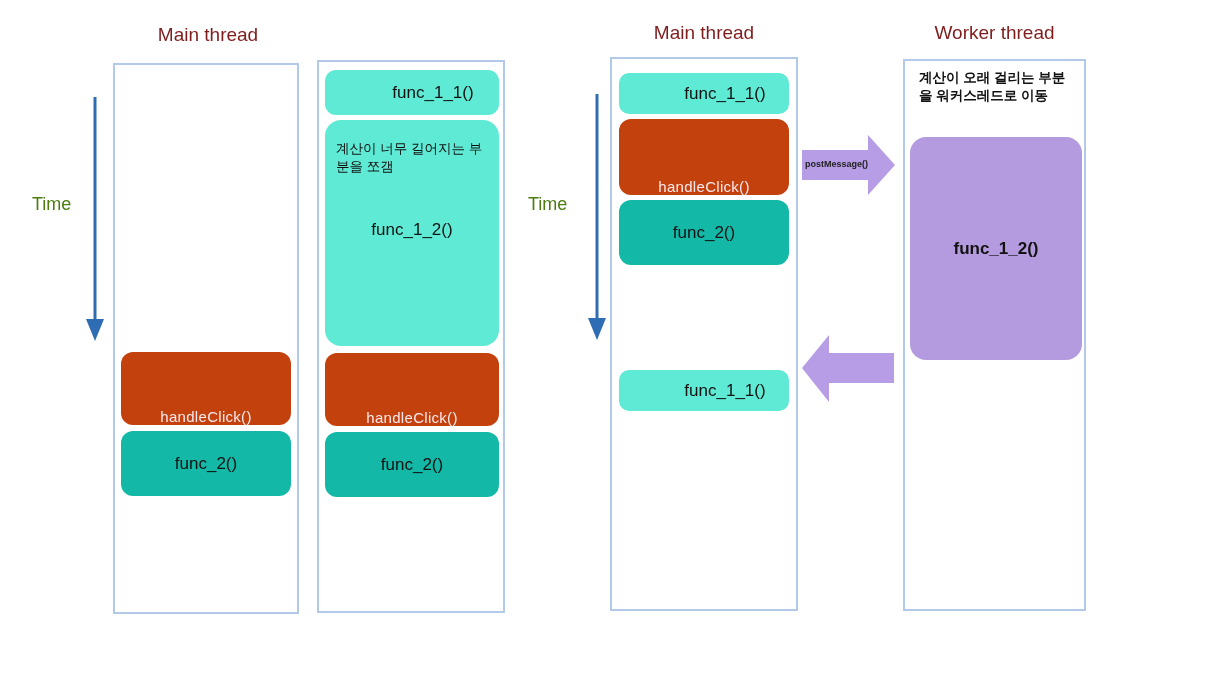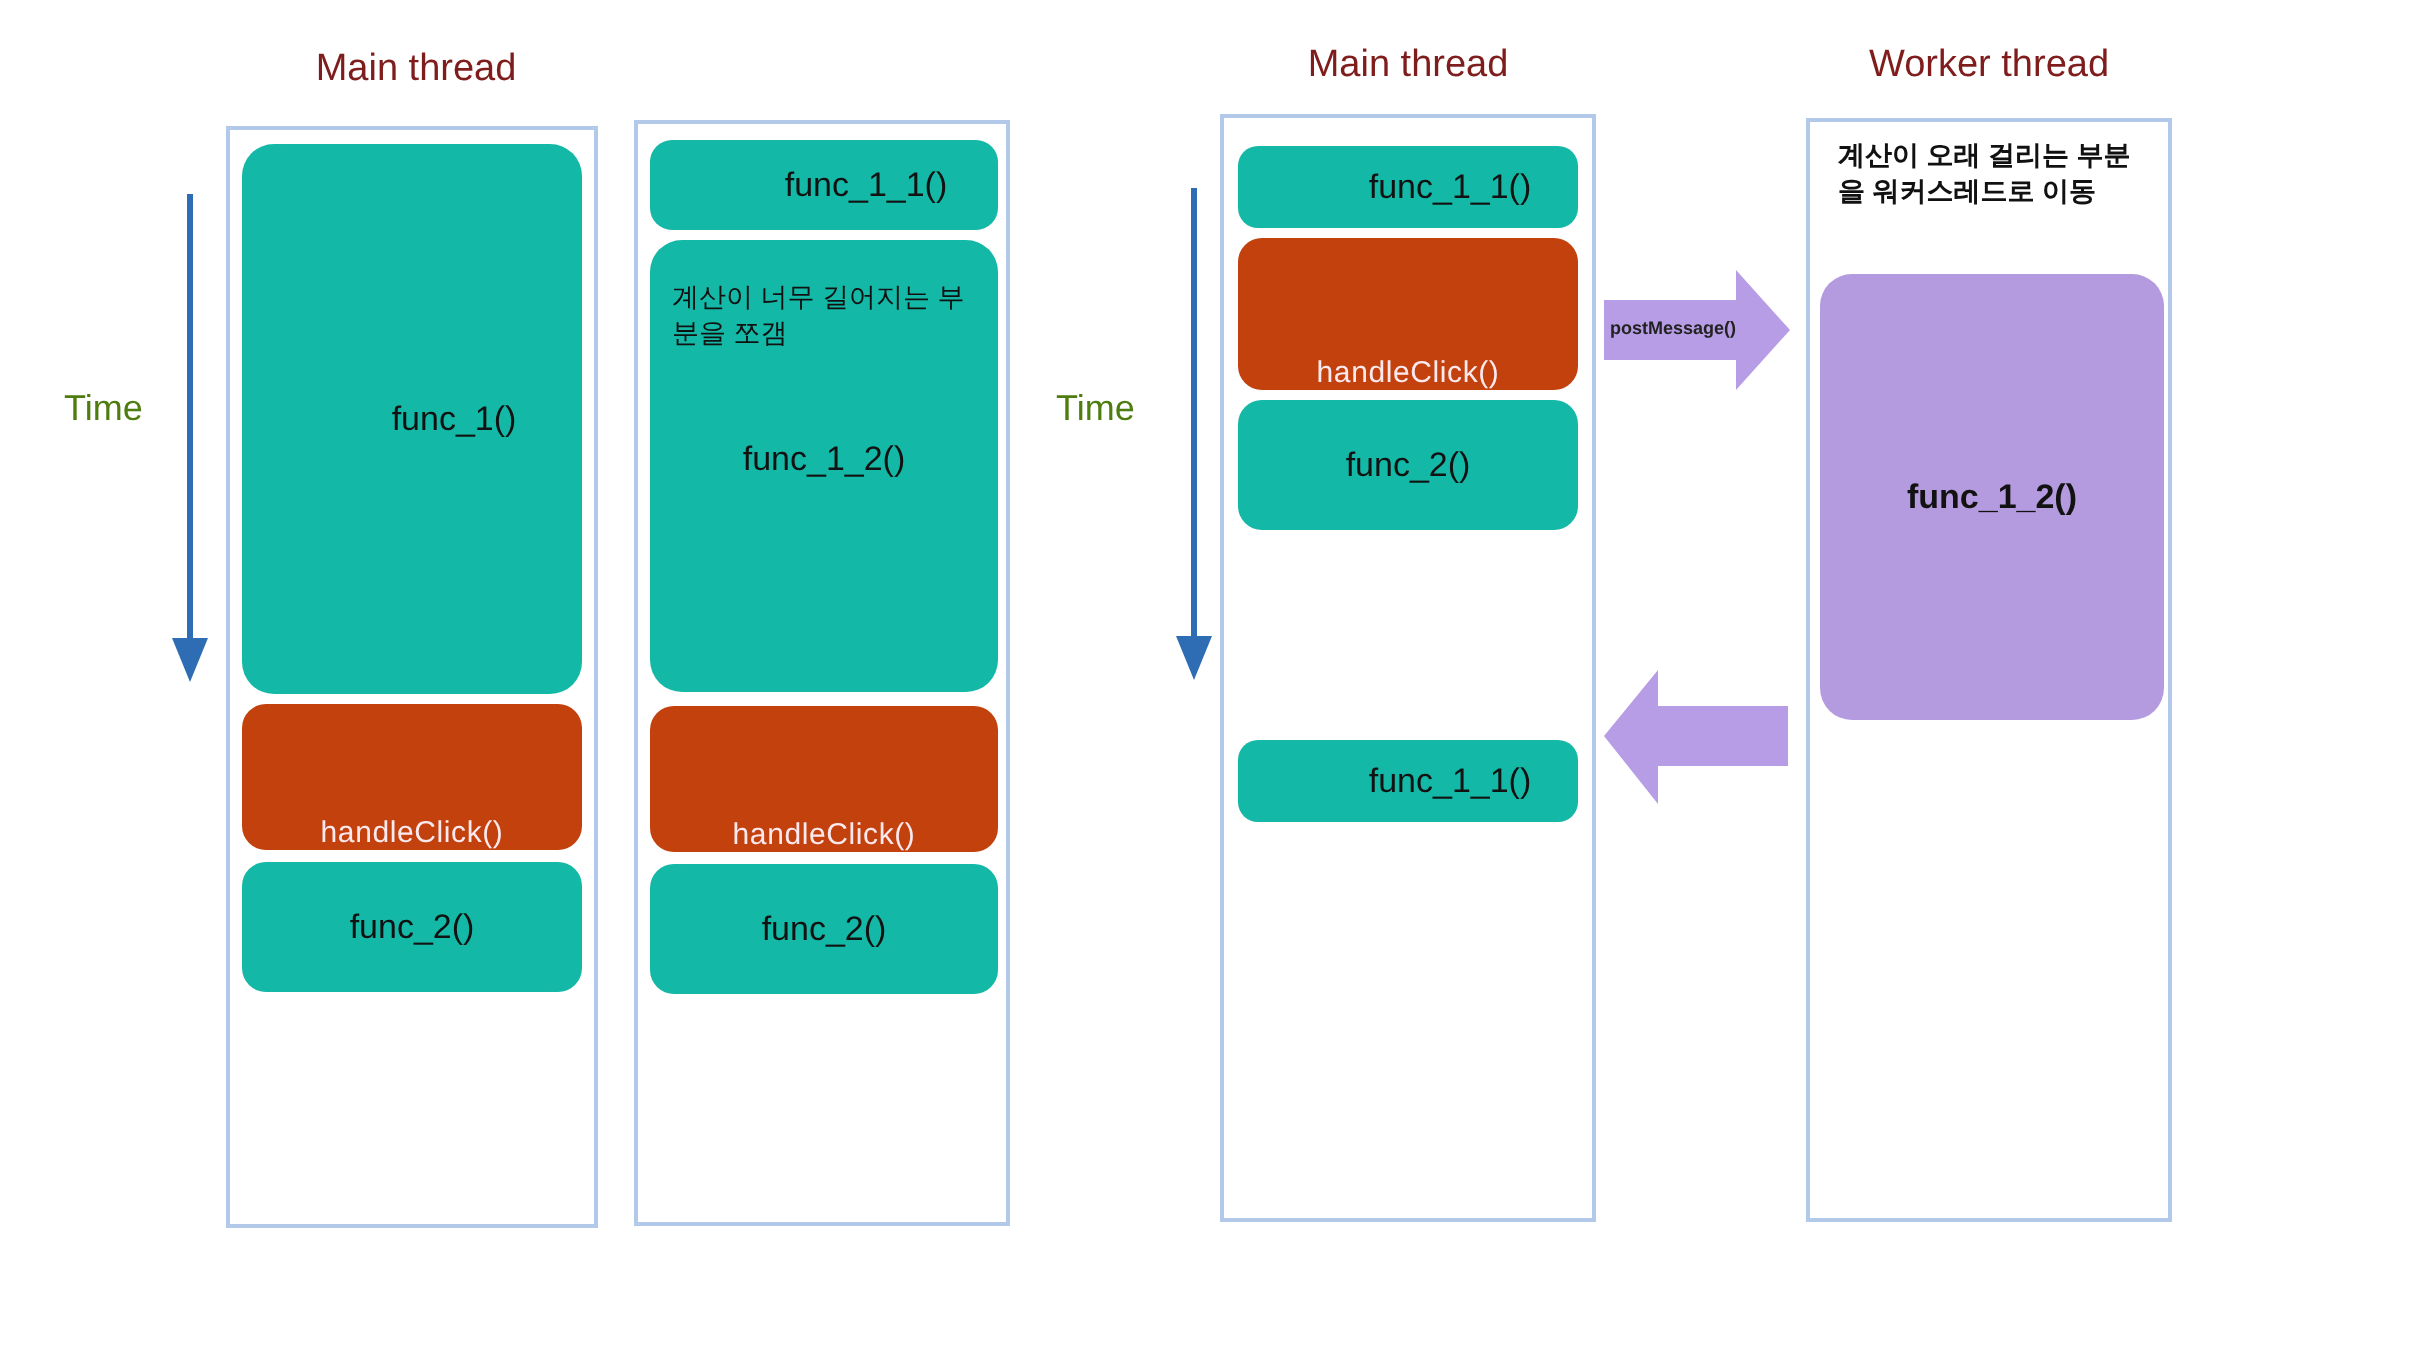--- a/index.html
+++ b/index.html
@@ -6,21 +6,21 @@
   body{font-family:"Liberation Sans", sans-serif; color:#1b1b1b;}
   .canvas{position:relative;width:1213px;height:679px;background:#fff;overflow:hidden;}
 
   .heading{position:absolute;font-size:19px;color:#7f1d1d;text-align:center;font-weight:400;}
   .time-label{position:absolute;font-size:18px;color:#4d7c0f;}
 
   .thread-box{position:absolute;background:#fff;border:2px solid #b3c9e9;box-sizing:border-box;}
 
   .block{position:absolute;box-sizing:border-box;display:flex;align-items:center;justify-content:center;
          font-size:17px;color:#121212;}
-  .orange{background:#14b8a6;border-radius:13px;padding-left:42px;}
+  .orange{background:#5eead4;border-radius:13px;padding-left:42px;}
   .red{background:#c2410c;border-radius:12px;color:#fbe9ee;font-size:15px;font-weight:400;letter-spacing:.3px;align-items:flex-end;}
   .green{background:#14b8a6;border-radius:12px;}
   .purple{background:#b49ade;border-radius:14px;}
 
   .note{position:absolute;font-size:13.5px;line-height:1.3;color:#111;text-align:left;}
   .centered-label{position:absolute;left:0;right:0;text-align:center;font-size:17px;color:#121212;}
 
   .arrow-svg{position:absolute;}
   .pm-label{position:absolute;font-size:9px;color:#222;text-align:center;}
 </style>
@@ -32,23 +32,20 @@
   <div class="time-label" style="left:32px;top:194px;">Time</div>
 
   <svg class="arrow-svg" style="left:84px;top:97px;" width="22" height="246" viewBox="0 0 22 246">
     <line x1="11" y1="0" x2="11" y2="226" stroke="#2e6db4" stroke-width="3"></line>
     <polygon points="2,222 20,222 11,244" fill="#2e6db4"></polygon>
   </svg>
 
   <div class="heading" style="left:113px;top:24px;width:190px;">Main thread</div>
 
   <div class="thread-box" style="left:113px;top:63px;width:186px;height:551px;">
-    <div class="block orange" style="left:6px;top:7px;width:170px;height:275px;border-radius:16px;">
-      <span>func_1()</span>
-    </div>
     <div class="block red" style="left:6px;top:287px;width:170px;height:73px;">
       <span>handleClick()</span>
     </div>
     <div class="block green" style="left:6px;top:366px;width:170px;height:65px;">
       <span>func_2()</span>
     </div>
   </div>
 
   <div class="thread-box" style="left:317px;top:60px;width:188px;height:553px;">
     <div class="block orange" style="left:6px;top:8px;width:174px;height:45px;border-radius:11px;">

